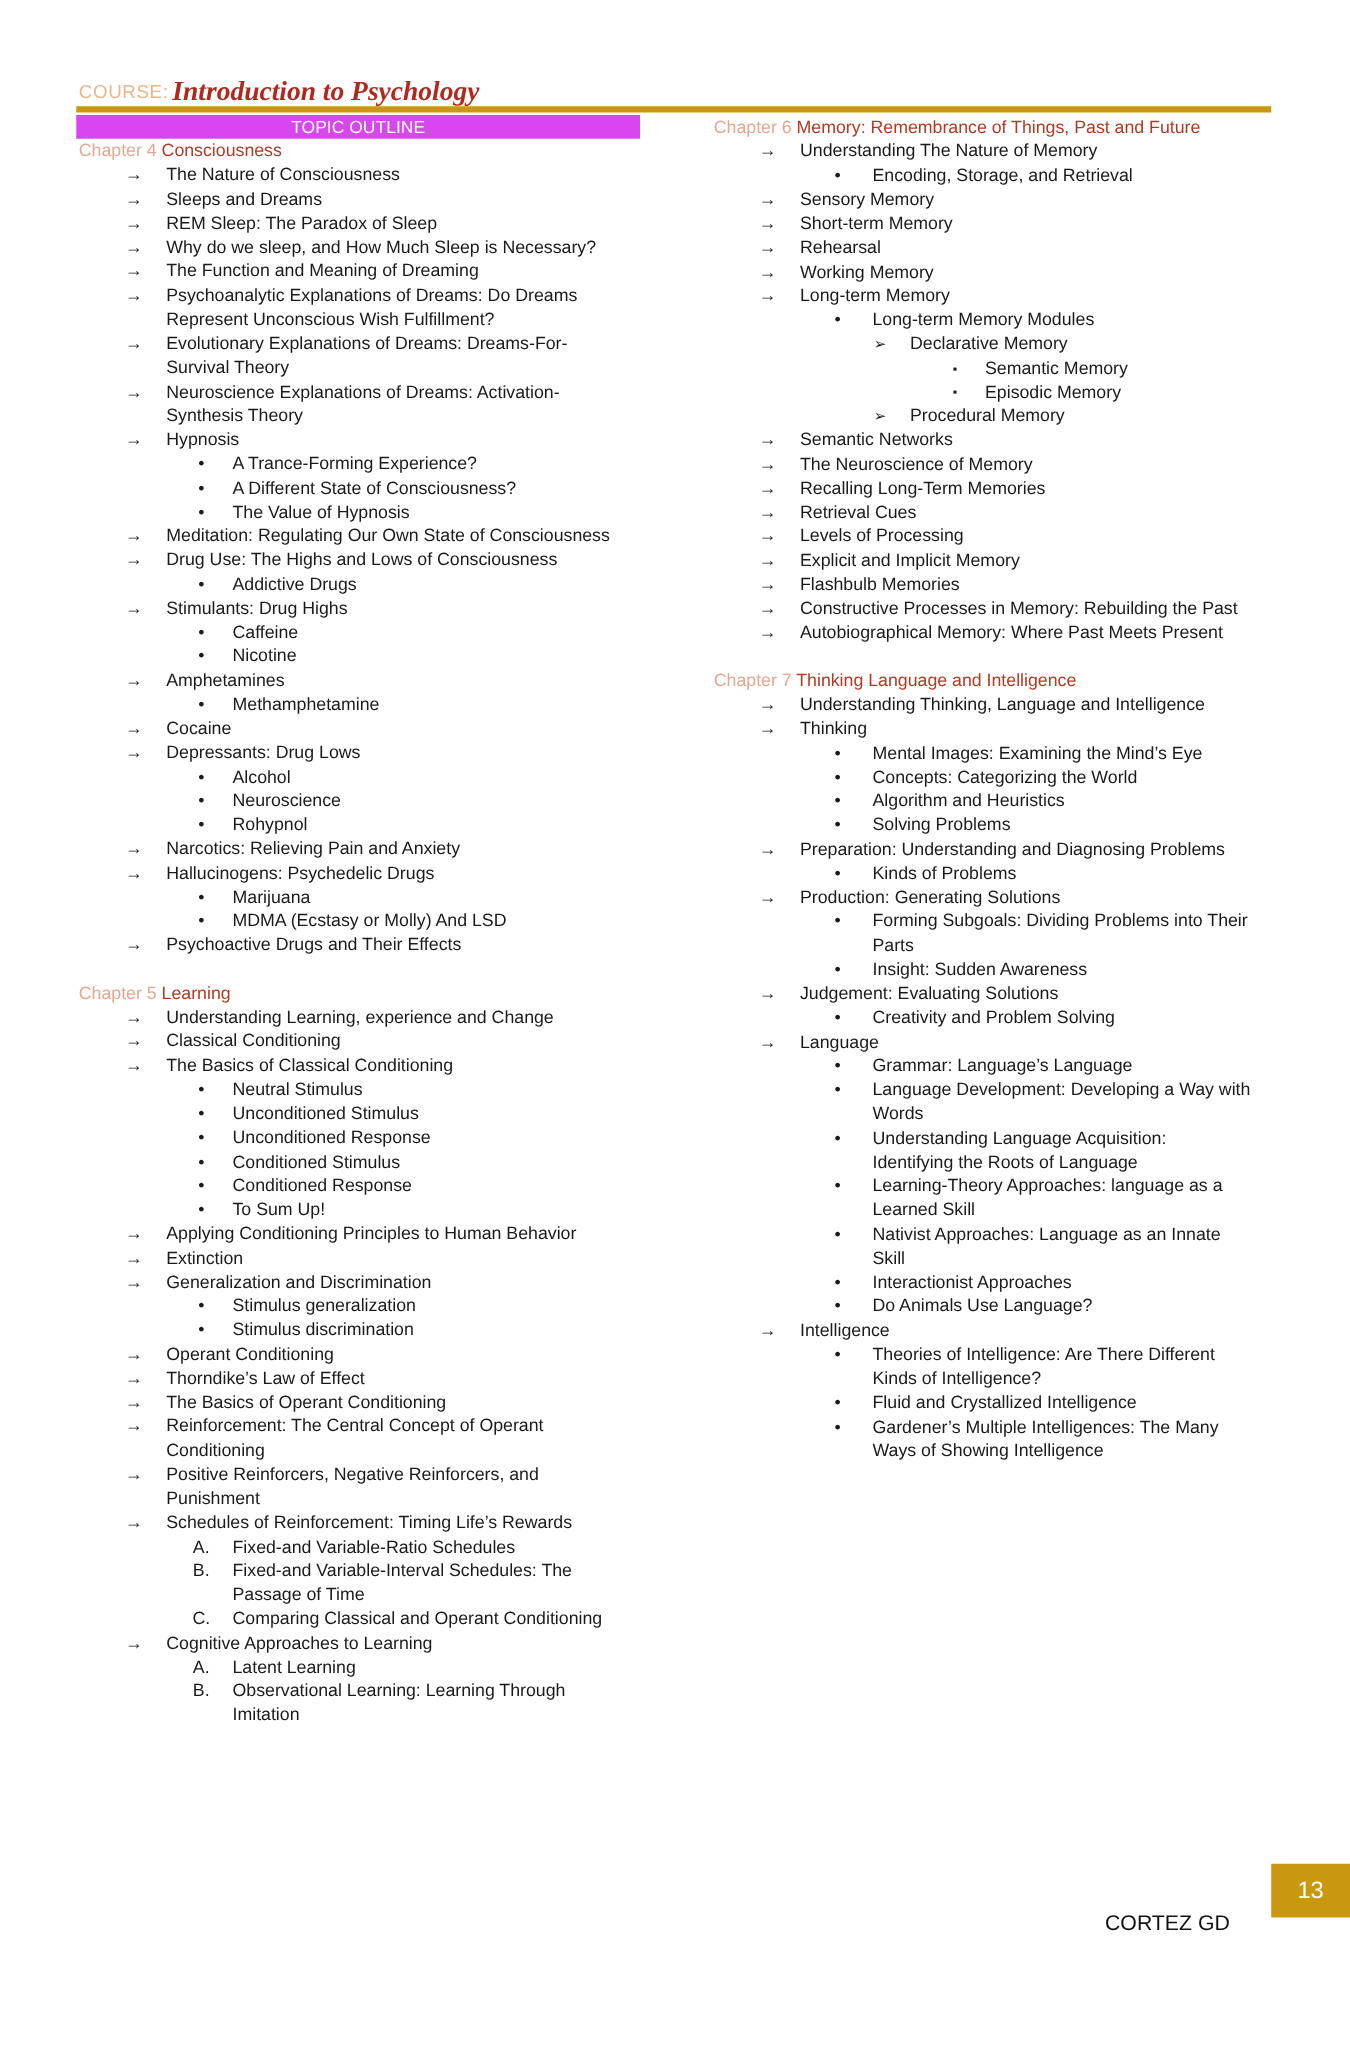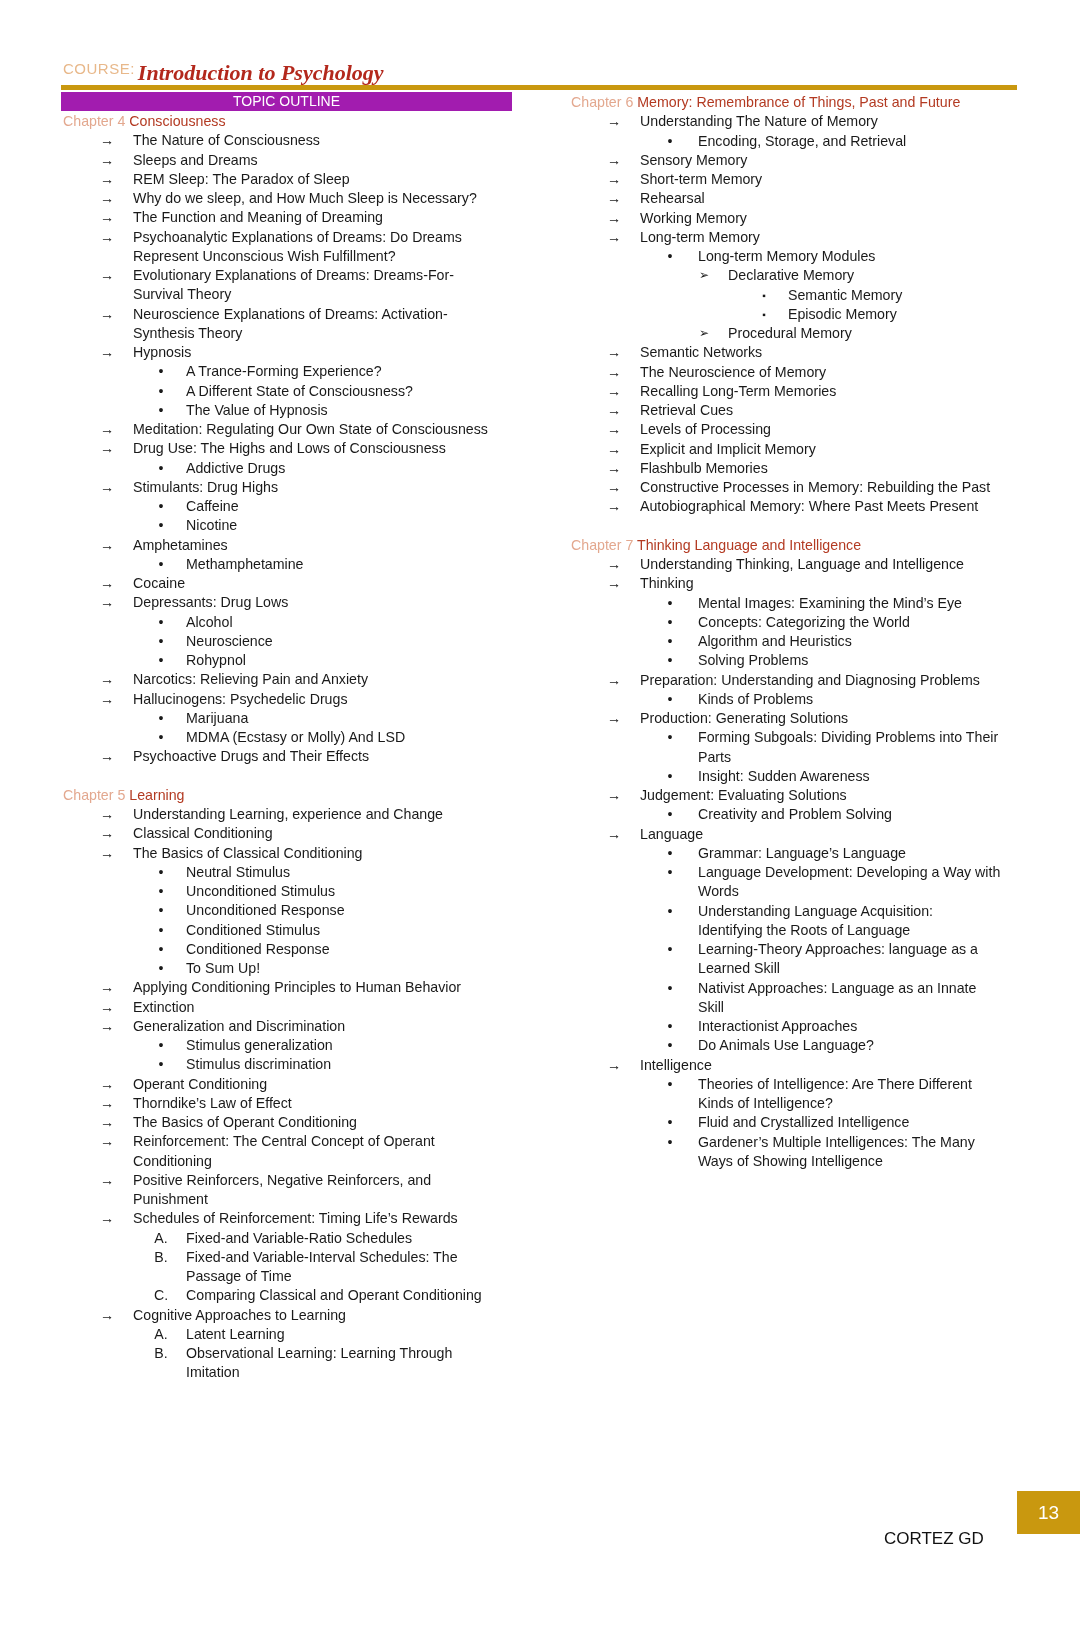--- a/index.html
+++ b/index.html
@@ -1,22 +1,22 @@
 <!DOCTYPE html>
 <html><head>
 <meta charset="utf-8">
 <style>
   html, body { margin:0; padding:0; background:#ffffff; }
   body { width:1080px; height:1651px; position:relative; overflow:hidden;
          font-family:"DejaVu Sans", sans-serif; color:#1a1a1a; }
-  .course { position:absolute; left:63px; top:60px; height:26px; display:flex; align-items:flex-start; }
+  .course { position:absolute; left:63px; top:60px; height:26px; display:flex; align-items:center; }
   .course-label { font-family:"Liberation Sans Narrow","Liberation Sans", sans-serif; font-size:15px; color:#e8b88a; letter-spacing:0.5px; font-weight:300; }
   .course-title { font-family:Liberation Serif, serif; font-style:italic; font-weight:bold; font-size:22px; color:#b3281c; margin-left:3px; }
   .gold-rule { position:absolute; left:61px; top:85px; width:956px; height:5px; background:#c9980f; }
-  .topic-bar { position:absolute; left:61px; top:92px; width:451px; height:19px; background:#a21caf;
+  .topic-bar { position:absolute; left:61px; top:92px; width:451px; height:19px; background:#d946ef;
                color:#ffffff; font-size:14px; text-align:center; line-height:19px; font-family:"Liberation Sans", sans-serif; }
   .col { position:absolute; top:112px; }
   .col.left { left:63px; width:460px; }
   .col.right { left:571px; width:460px; top:93px; }
   .row { position:relative; height:19.25px; line-height:19.25px; font-size:14.2px; white-space:nowrap;
          font-family:"Liberation Sans", sans-serif; }
   .row.wrap { white-space:normal; height:auto; }
   .chapter-label { color:#e3a88f; }
   .chapter-name { color:#b33a22; }
   .gap { height:19.25px; }

